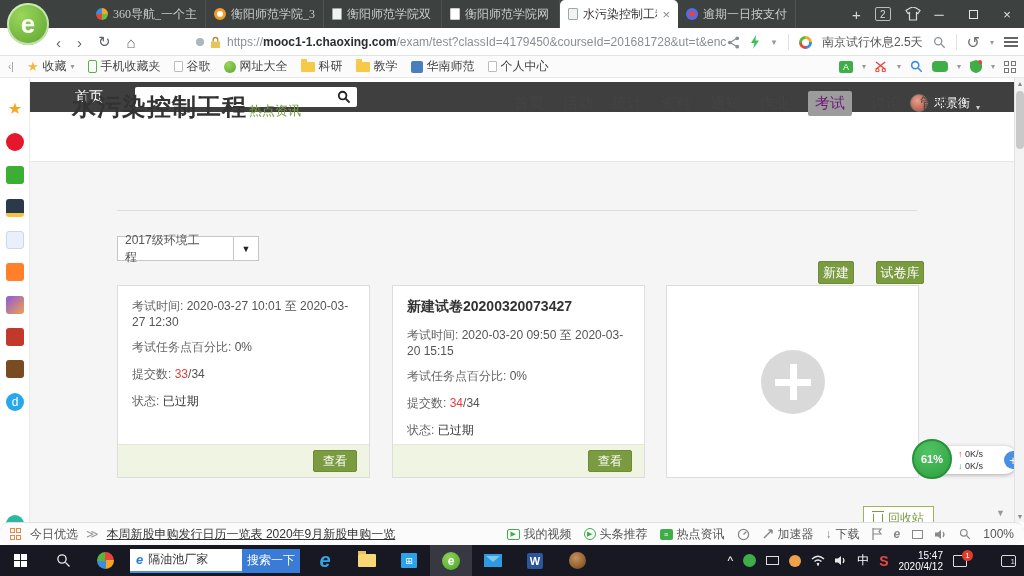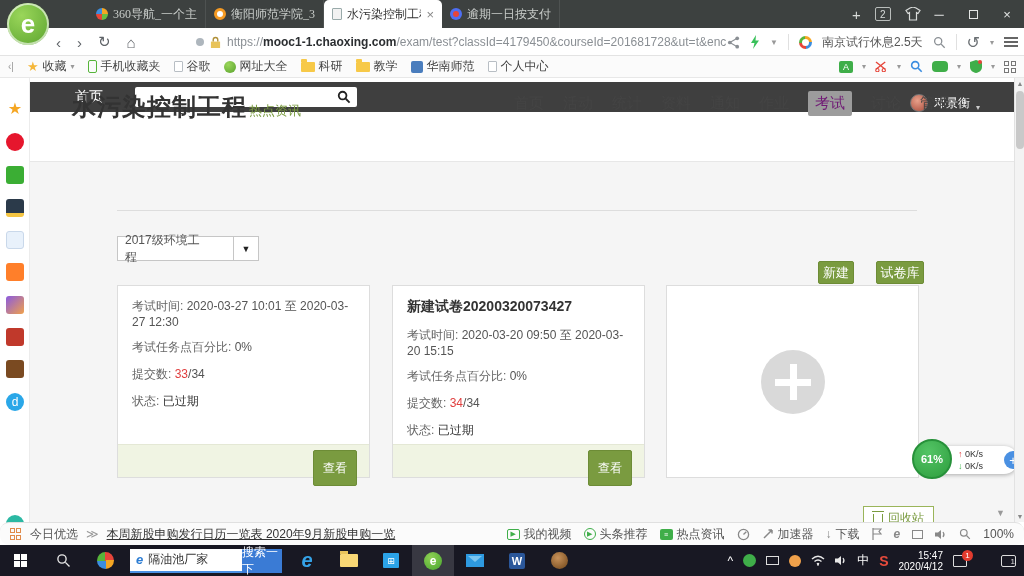--- a/index.html
+++ b/index.html
@@ -112,21 +112,21 @@
 
   .card { position:absolute; top:207px; width:253px; height:193px; background:#fff; border:1px solid #ddd; }
   .card .body { padding:12px 14px; }
   .card h3 { font-size:14px; color:#333; margin-bottom:11px; font-weight:bold; }
   .crow { font-size:12px; color:#666; margin-bottom:10px; }
   .crow .v { color:#555; }
   .crow .red { color:#e03e3e; }
   .crow .bold { color:#333; font-weight:normal; }
   .cfoot { position:absolute; left:0; bottom:0; width:100%; height:33px; background:#f0f4e3;
            border-top:1px solid #e4e8d5; }
-  .viewbtn { right:12px; top:5px; width:44px; height:36px; font-size:12px; }
+  .viewbtn { right:12px; top:5px; width:44px; height:22px; font-size:12px; }
   .pluscard { display:flex; align-items:center; justify-content:center; }
   .pluscircle { width:64px; height:64px; border-radius:50%; background:#d9d9d9; position:relative; }
   .pluscircle::before, .pluscircle::after { content:''; position:absolute; background:#fff; }
   .pluscircle::before { left:29px; top:14px; width:7px; height:36px; }
   .pluscircle::after { left:14px; top:29px; width:36px; height:7px; }
 
   .recycle { left:833px; top:428px; height:24px; background:#fff; border:1px solid #9ab55a; color:#7a9b40;
              font-size:12px; display:flex; align-items:center; gap:5px; padding:0 9px; }
   .trash { width:10px; height:11px; border:1px solid #7a9b40; border-top:none; position:relative; margin-top:2px; }
   .trash::before { content:''; position:absolute; left:-2px; top:-3px; width:12px; height:1.5px; background:#7a9b40; }
@@ -169,21 +169,21 @@
   .taskbar { left:0; top:545px; width:1024px; height:31px; background:#181823; display:flex; align-items:center; }
   .ttile { width:42px; height:31px; display:flex; align-items:center; justify-content:center; flex:none; }
   .ttile.active { background:rgba(255,255,255,.14); }
   .winlogo { width:14px; height:14px; display:grid; grid-template-columns:6px 6px; grid-gap:1px; }
   .winlogo i { background:#fff; width:6px; height:6px; }
   .pinwheel { width:17px; height:17px; border-radius:50%;
               background:conic-gradient(#e6453a 0 25%, #f5a623 0 50%, #3b8de0 0 75%, #56b53a 0); }
   .tsearch { height:24px; display:flex; flex:none; margin:0 4px; }
   .tsearch .box { width:112px; background:#fff; display:flex; align-items:center; gap:5px; padding:0 6px;
                   font-size:12px; color:#333; border-bottom:2px solid #4a90e2; }
-  .tsearch .go { width:40px; background:#3a7bd5; color:#fff; font-size:12px; display:flex;
+  .tsearch .go { width:58px; background:#3a7bd5; color:#fff; font-size:12px; display:flex;
                  align-items:center; justify-content:center; }
   .eblue { color:#2b7cd3; font-weight:bold; font-size:13px; font-style:italic; }
   .tico-edge { color:#35a3e8; font-size:20px; font-weight:bold; font-style:italic; }
   .tico-folder { width:18px; height:13px; background:#f8d775; border-radius:1px; position:relative; }
   .tico-folder::before { content:''; position:absolute; top:-3px; left:0; width:8px; height:3px; background:#e8c35a; }
   .tico-store { width:16px; height:15px; background:#2ba3e8; border-radius:1px; color:#fff; font-size:9px;
                 display:flex; align-items:center; justify-content:center; }
   .tico-360 { width:18px; height:18px; border-radius:50%;
               background:radial-gradient(circle at 38% 30%, #8fd054, #47a52e); color:#fff; font-weight:bold;
               font-size:12px; display:flex; align-items:center; justify-content:center; }
@@ -219,20 +219,28 @@
 
   <div class="abs tabs">
     <div class="tab">
       <span class="ticon pin"></span>
       <span class="lbl">360导航_一个主</span>
     </div>
     <div class="tab">
       <span class="ticon oring"></span>
       <span class="lbl">衡阳师范学院_3</span>
     </div>
+    <div class="tab">
+      <span class="ticon doc"></span>
+      <span class="lbl">衡阳师范学院双</span>
+    </div>
+    <div class="tab">
+      <span class="ticon doc w"></span>
+      <span class="lbl">衡阳师范学院网</span>
+    </div>
     <div class="tab active">
       <span class="ticon doc"></span>
       <span class="lbl">水污染控制工程</span>
       <span class="x">×</span>
     </div>
     <div class="tab">
       <span class="ticon paw"></span>
       <span class="lbl">逾期一日按支付</span>
     </div>
   </div>

